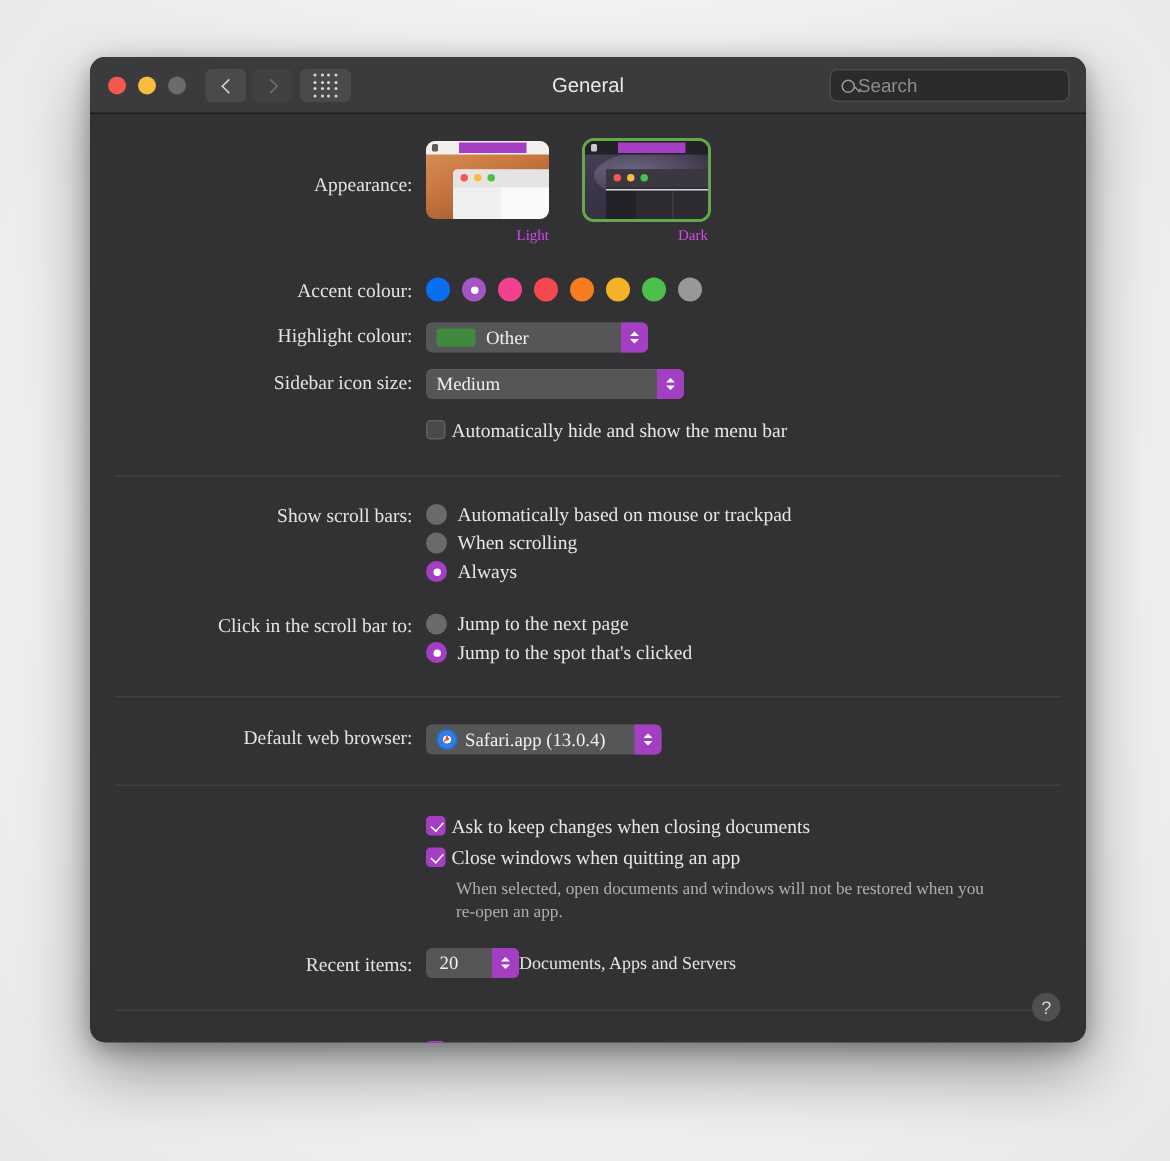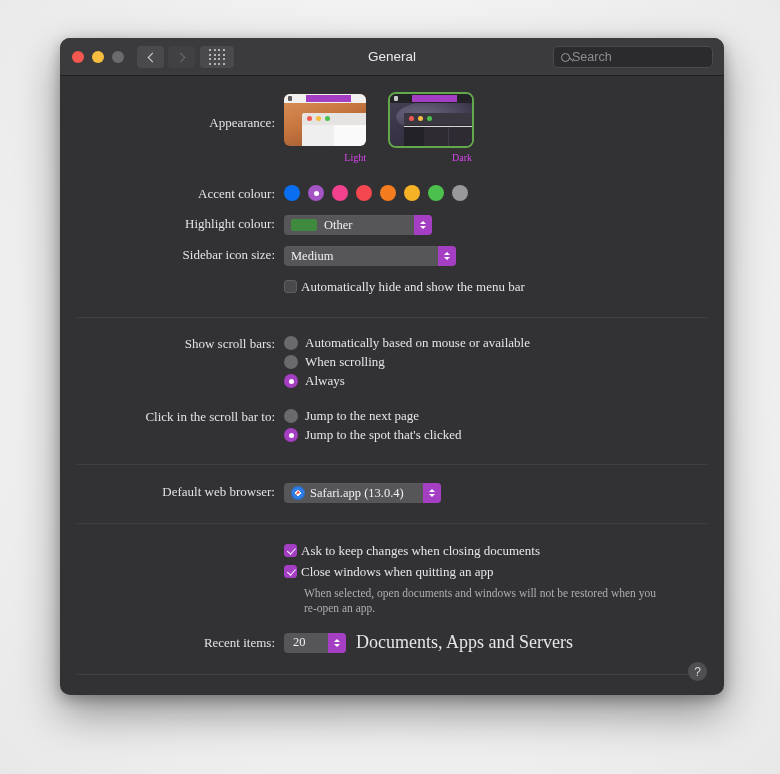--- a/index.html
+++ b/index.html
@@ -201,21 +201,21 @@
     display: inline-flex; align-items: center;
     height: 20px; background: #565658; border-radius: 4px;
     position: relative; width: 62px; padding-left: 9px;
     color: #f0f0f2; font-size: 12.5px;
   }
   .stepper .arrows {
     position: absolute; right: 0; top: 0; bottom: 0; width: 18px;
     background: #a43fc4; border-radius: 0 4px 4px 0;
     display: flex; flex-direction: column; align-items: center; justify-content: center; gap: 2px;
   }
-  .after-txt { margin-left: 10px; font-size: 18px; color: #e6e6e8; }
+  .after-txt { font-size: 12px; color: #e6e6e8; }
 
   .helpbtn {
     position: absolute; right: 17px; bottom: 14px;
     width: 19px; height: 19px; border-radius: 50%;
     background: #4f4f51; color: #d6d6d8;
     font-size: 12px; display: flex; align-items: center; justify-content: center;
   }
 </style>
 </head>
 <body>
@@ -370,21 +370,21 @@
       </div>
     </div>
 
     <div class="sep" style="margin-top:18px;"></div>
 
     <div class="row" style="margin-top:17px;">
       <div class="lbl">Show scroll bars:</div>
       <div class="ctl">
         <div class="rdrow">
           <span class="rd"></span>
-          <span class="rdtxt">Automatically based on mouse or available</span>
+          <span class="rdtxt">Automatically based on mouse or trackpad</span>
         </div>
         <div class="rdrow">
           <span class="rd"></span>
           <span class="rdtxt">When scrolling</span>
         </div>
         <div class="rdrow">
           <span class="rd on"></span>
           <span class="rdtxt">Always</span>
         </div>
       </div>

